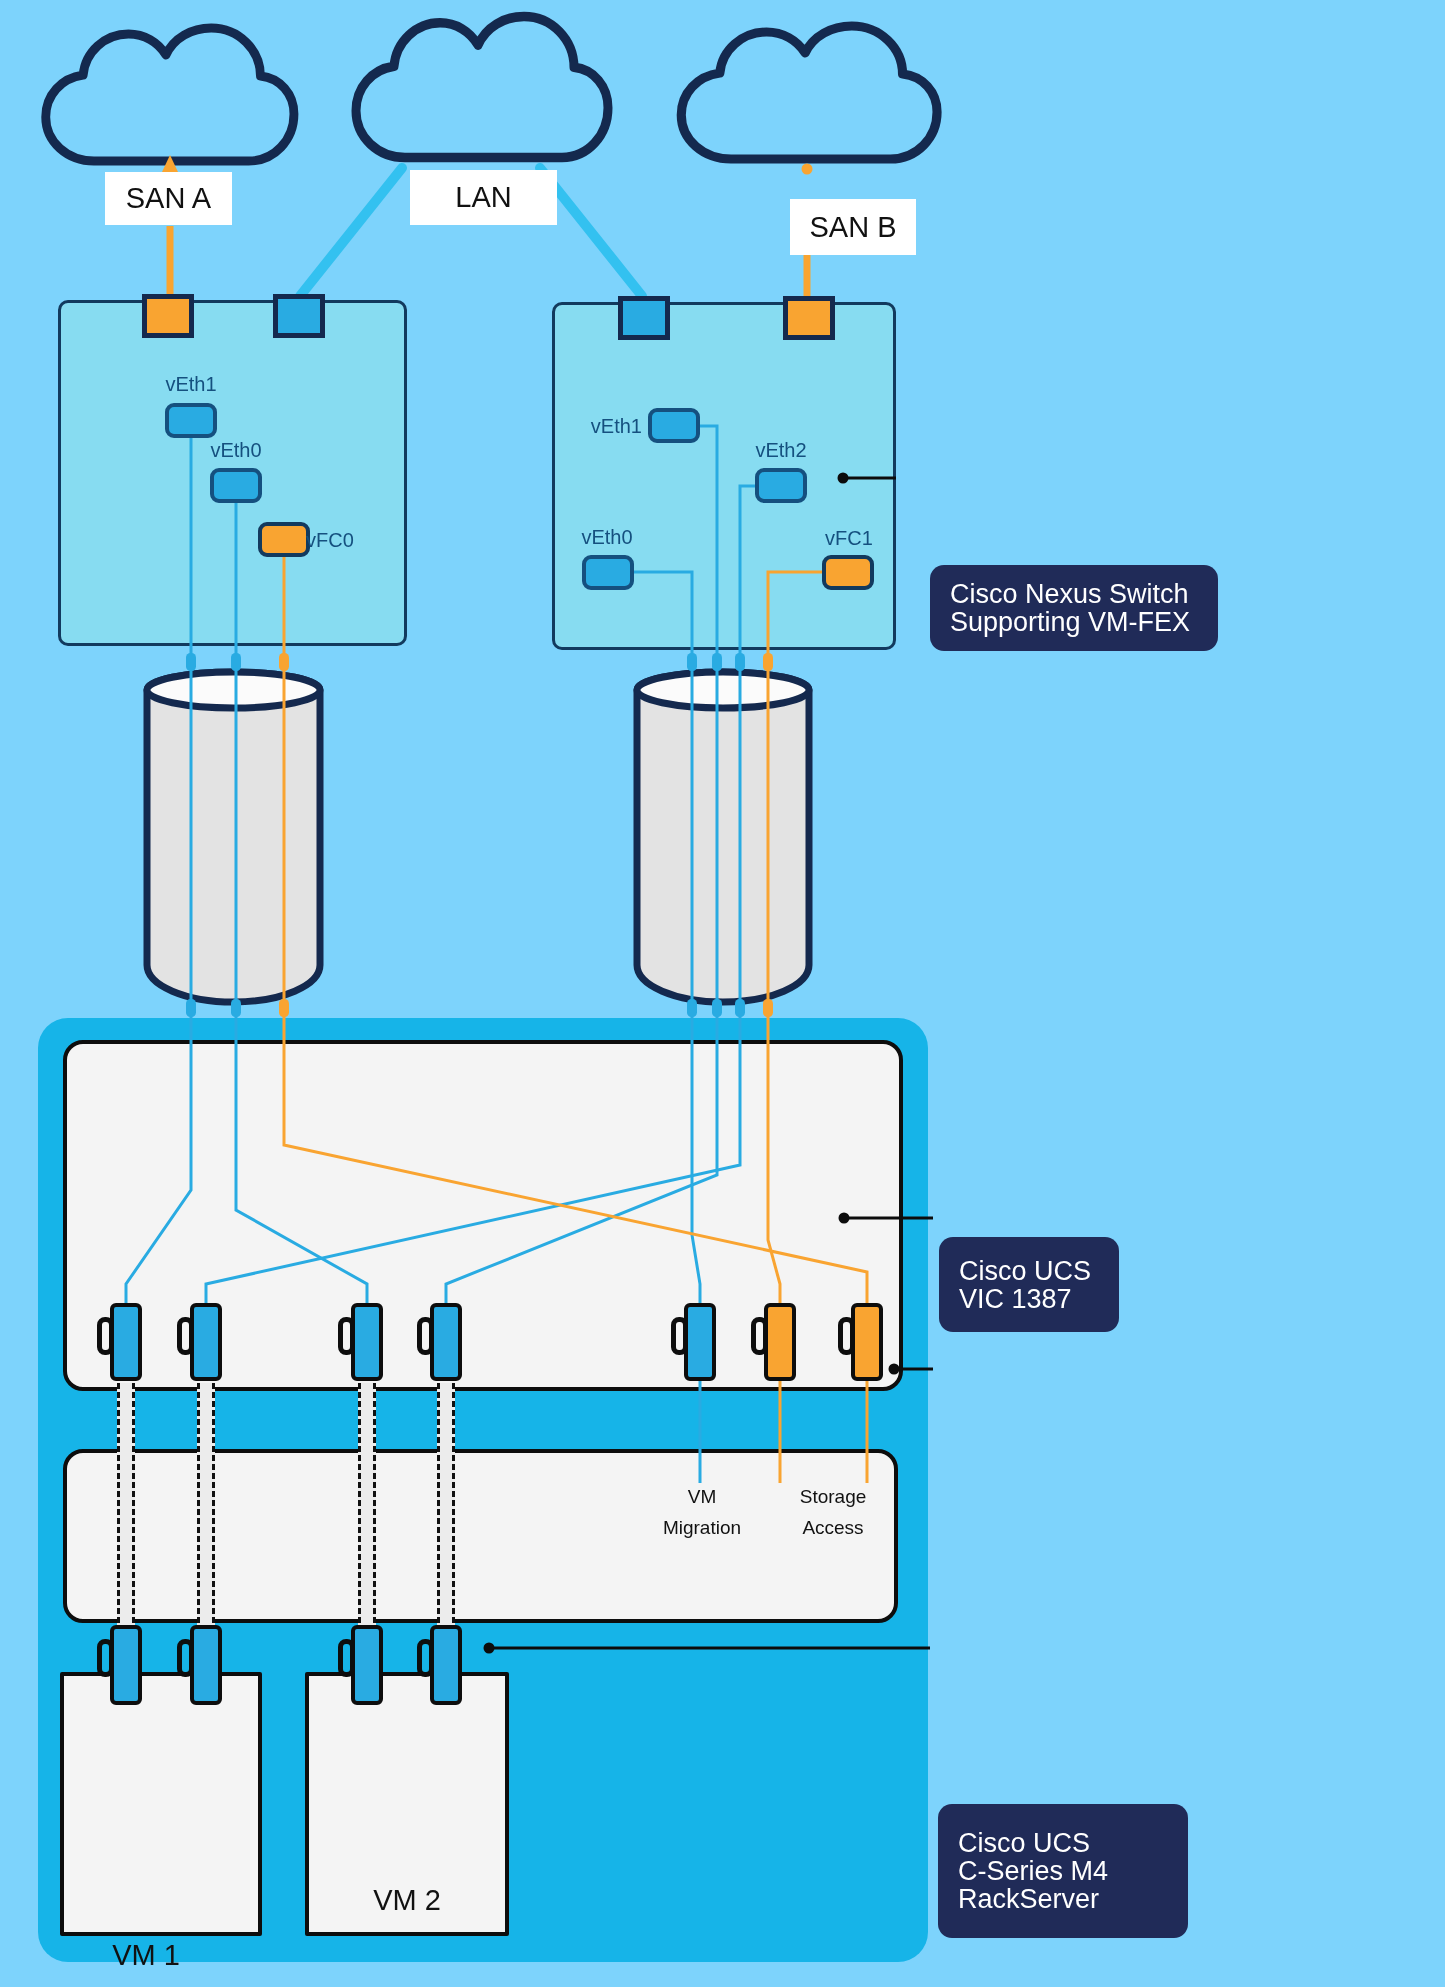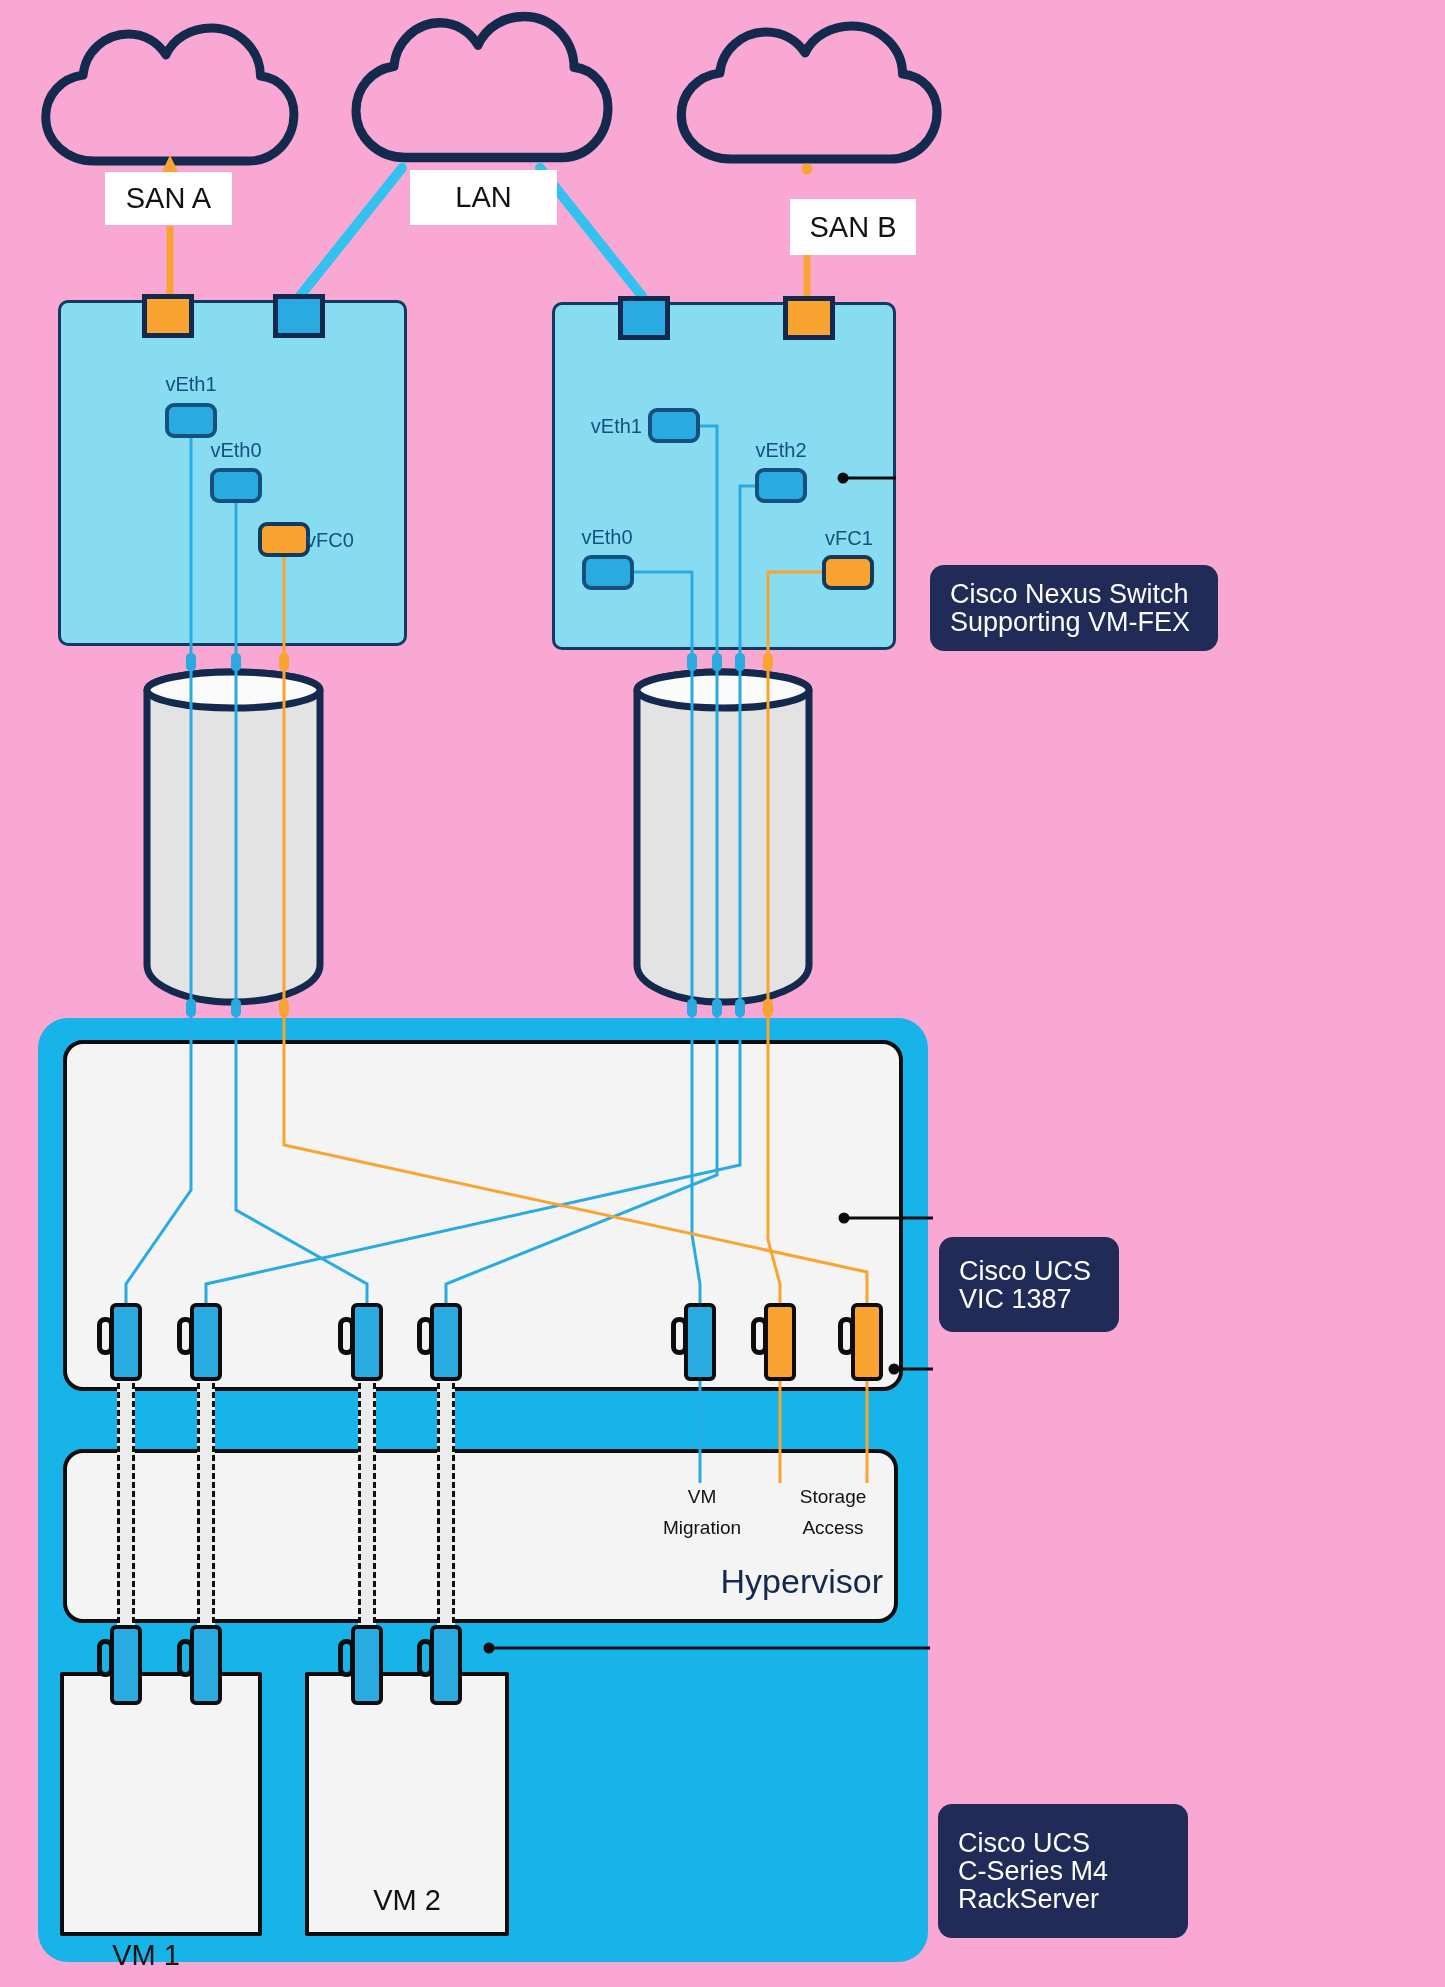--- a/index.html
+++ b/index.html
@@ -1,17 +1,17 @@
 <!DOCTYPE html>
 <html><head>
 <meta charset="utf-8">
 <style>
   html,body{margin:0;padding:0;background:#000;}
   #stage{
-    position:relative;width:1445px;height:1987px;background:#f9a8d4;overflow:hidden;
+    position:relative;width:1445px;height:1987px;background:#7dd3fc;overflow:hidden;
     font-family:"Liberation Sans", sans-serif;
   }
   .abs{position:absolute;box-sizing:border-box;}
   
   .cloud-tag{background:#fff;color:#111;font-size:29px;display:flex;align-items:center;justify-content:center;}
   
   .switchbox{background:#87DCF1;border:3px solid #123a5e;border-radius:10px;}
   
   .port{width:52px;height:44px;border:5px solid #14294E;}
   .port.orange{background:#F9A431;}
@@ -192,21 +192,20 @@
   <div class="abs conn-body blue" style="left:190px;top:1625px;height:80px;"></div>
   <div class="abs conn-handle" style="left:338px;top:1639px;"></div>
   <div class="abs conn-body blue" style="left:351px;top:1625px;height:80px;"></div>
   <div class="abs conn-handle" style="left:417px;top:1639px;"></div>
   <div class="abs conn-body blue" style="left:430px;top:1625px;height:80px;"></div>
 
   <div class="abs plain-text center" style="left:617px;top:1481px;width:170px;">VM
 Migration</div>
   <div class="abs plain-text center" style="left:748px;top:1481px;width:170px;">Storage
 Access</div>
-  <div class="abs hyp-title right" style="left:583px;top:1562px;width:300px;">Hypervisor</div>
 
   <div class="abs vm-label center" style="left:60px;top:1939px;width:172px;">VM 1</div>
   <div class="abs vm-label center" style="left:305px;top:1884px;width:204px;">VM 2</div>
 
   <div class="abs navy-label" style="left:930px;top:565px;width:288px;height:86px;"><span>Cisco Nexus Switch
 Supporting VM-FEX</span></div>
   <div class="abs navy-label" style="left:939px;top:1237px;width:180px;height:95px;"><span>Cisco UCS
 VIC 1387</span></div>
   <div class="abs navy-label" style="left:938px;top:1804px;width:250px;height:134px;"><span>Cisco UCS
 C-Series M4

